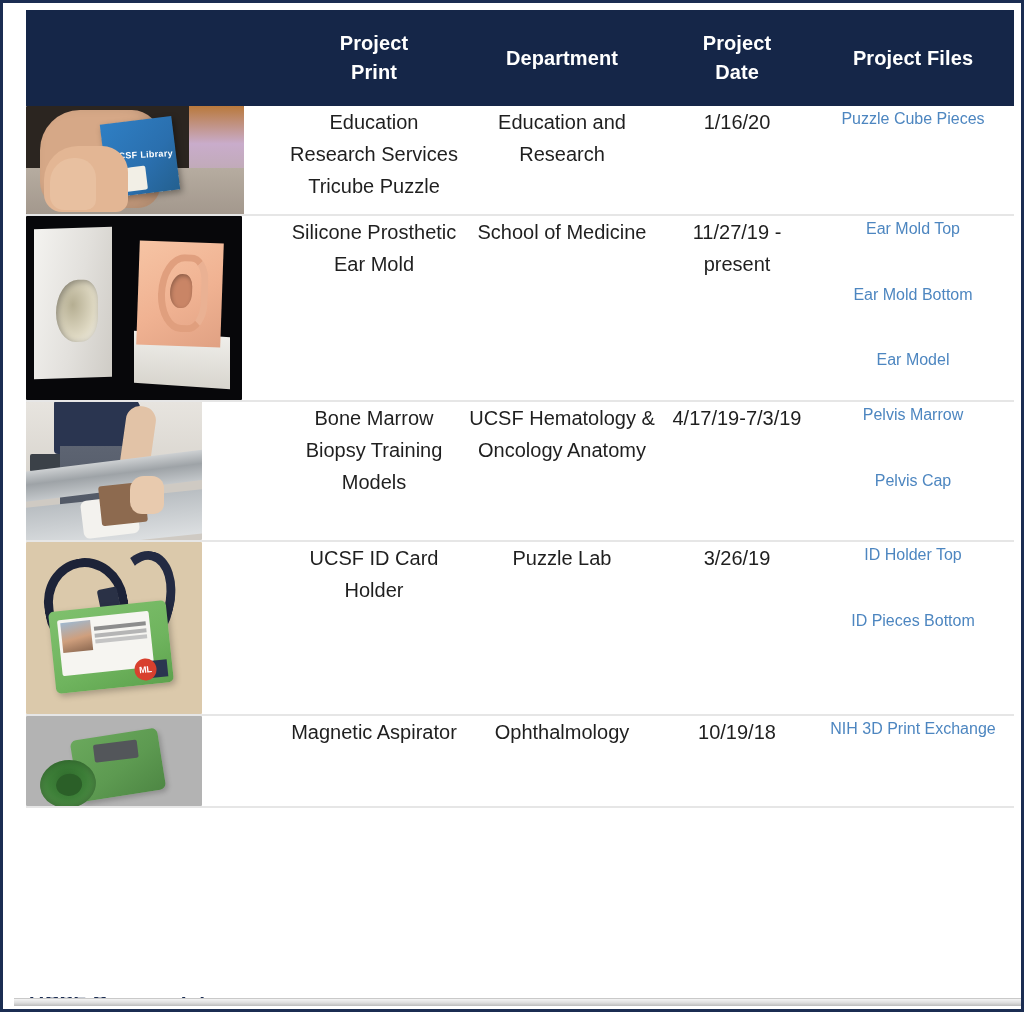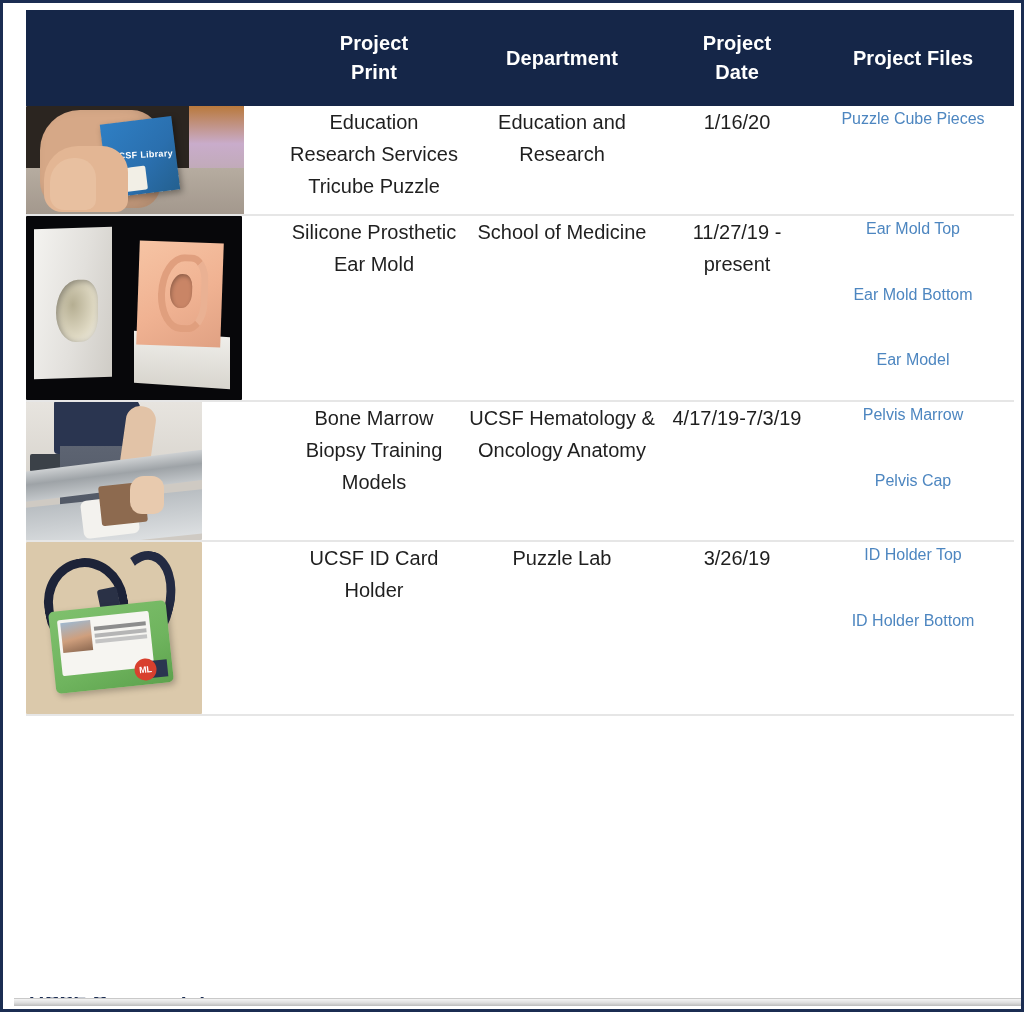--- a/index.html
+++ b/index.html
@@ -431,24 +431,44 @@
               </div>
             </div>
           </td>
           <td class="cell-name">UCSF ID Card Holder</td>
           <td class="cell-dept">
             <span class="dept-block">Puzzle Lab</span>
           </td>
           <td class="cell-date">3/26/19</td>
           <td class="cell-files">
             <a class="file-link" href="#">ID Holder Top</a>
-            <a class="file-link" href="#">ID Holder Bottom</a>
-          </td>
-        </tr>
-
+            <a class="file-link" href="#">ID Pieces Bottom</a>
+          </td>
+        </tr>
+
+        <tr>
+          <td class="cell-thumb">
+            <div class="thumb thumb-asp">
+              <div class="body">
+                <div class="slot"></div>
+              </div>
+              <div class="nozzle">
+                <div class="nozzle-hole"></div>
+              </div>
+            </div>
+          </td>
+          <td class="cell-name">Magnetic Aspirator</td>
+          <td class="cell-dept">
+            <span class="dept-block">Ophthalmology</span>
+          </td>
+          <td class="cell-date">10/19/18</td>
+          <td class="cell-files">
+            <a class="file-link tight" href="#">NIH 3D Print Exchange</a>
+          </td>
+        </tr>
 
       </tbody>
     </table>
 
     <div id="bottom-clip-text">UCSF Campus Libraries</div>
     <div id="bottom-bar"></div>
 
   </div>
 </div>
 

